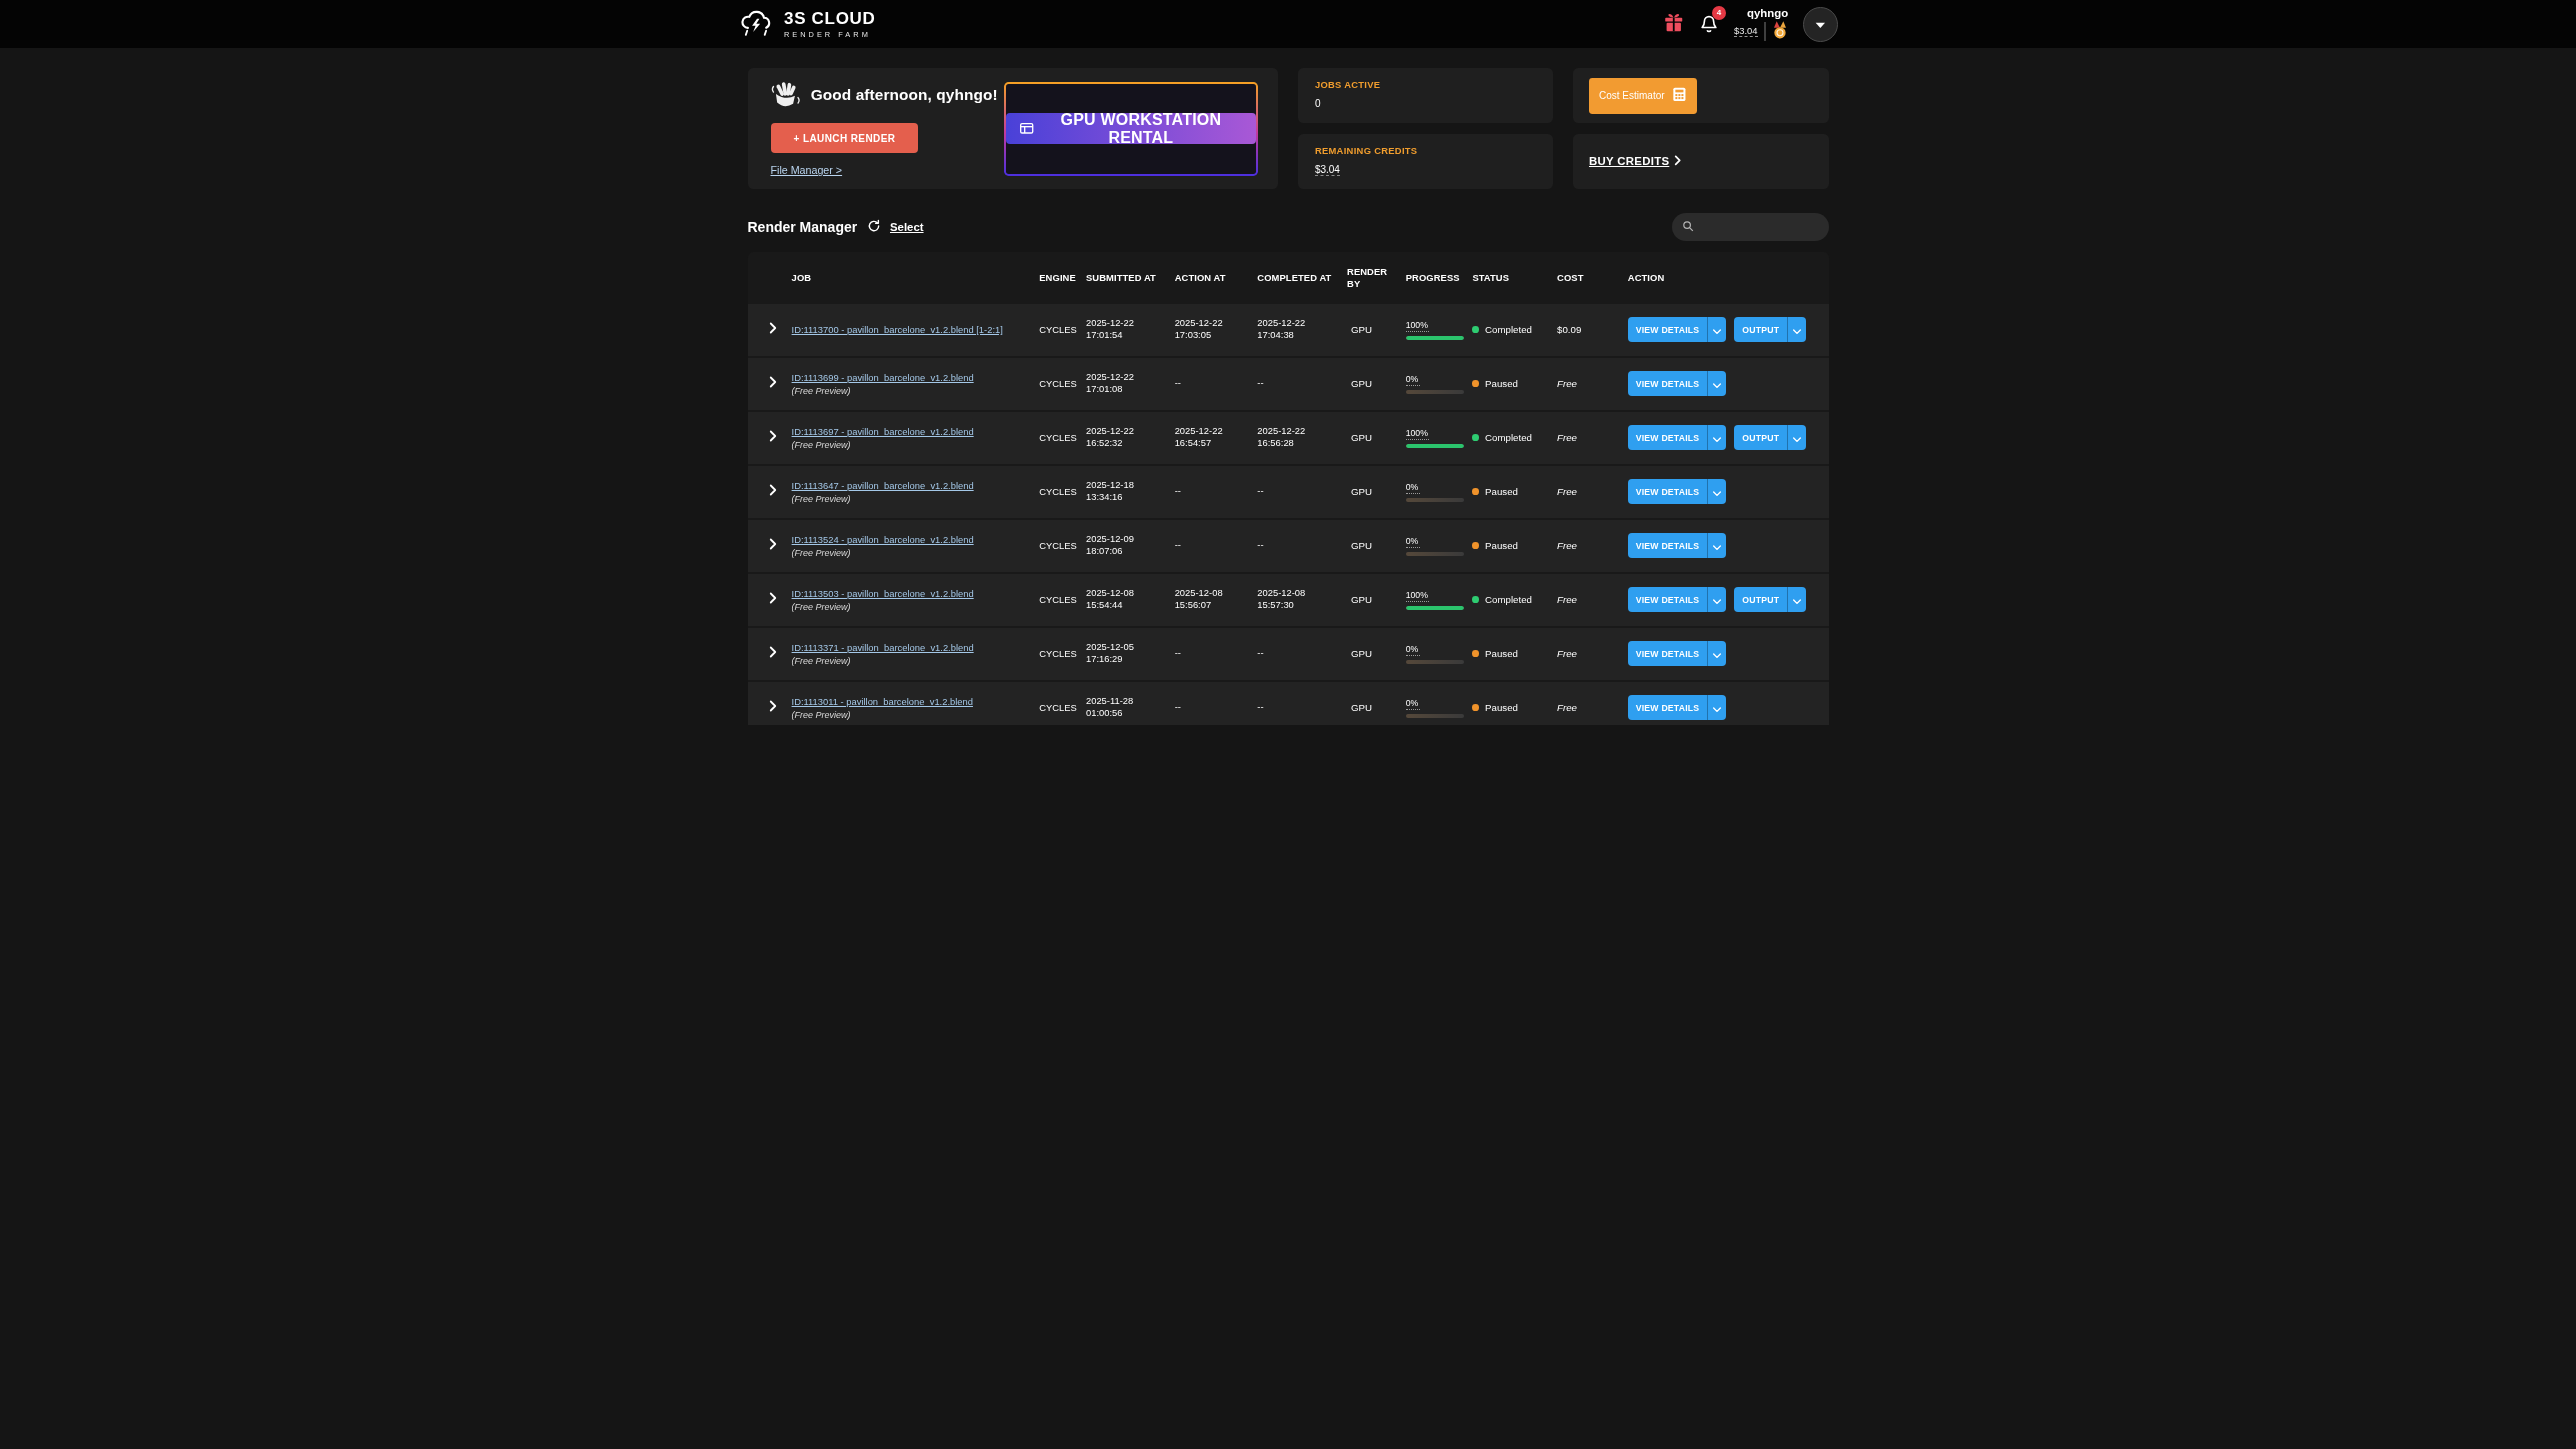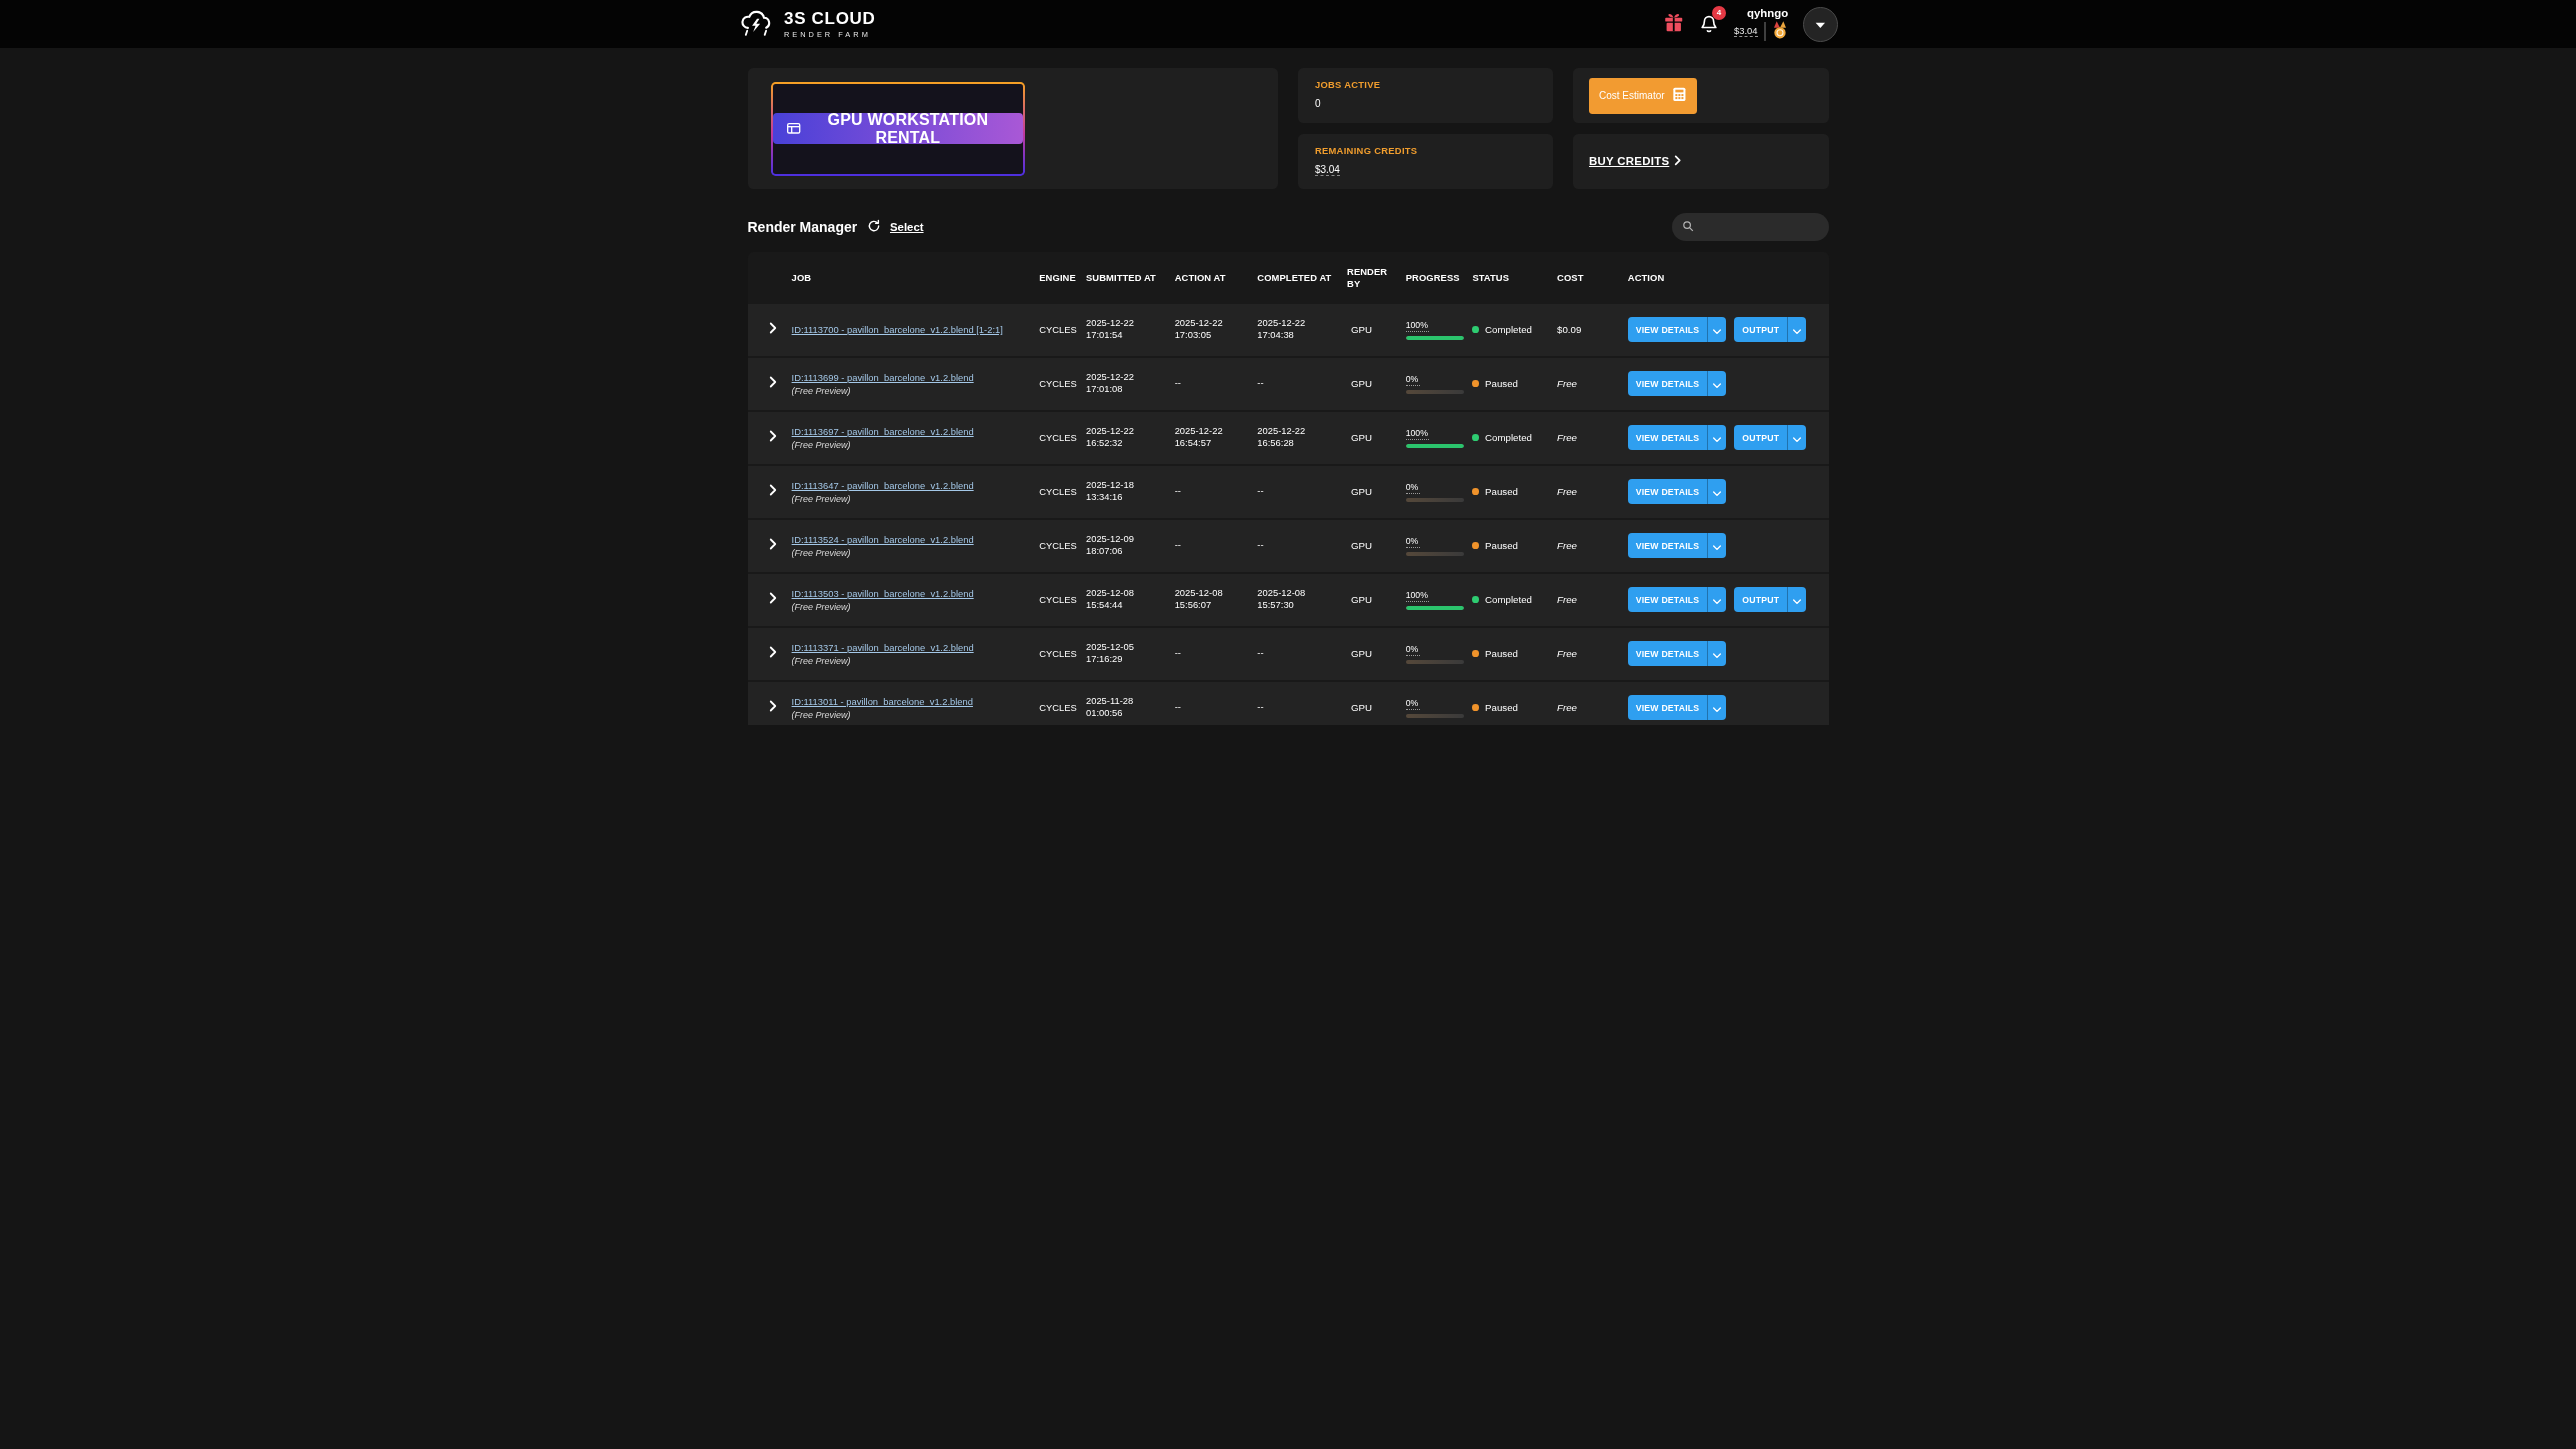--- a/index.html
+++ b/index.html
@@ -147,20 +147,42 @@
         </span>
       </button>
     </div>
   </div>
 </header>
 
 <main class="container">
 
   <section class="cards-row">
     <div class="card welcome-card">
+      <div class="welcome-left">
+        <div class="greeting-row">
+          <span>
+            <svg width="29.5" height="27" viewBox="0 0 48 44">
+              <g fill="#efefef">
+                <rect x="12" y="5" width="6" height="20" rx="3" transform="rotate(-26 15 15)"></rect>
+                <rect x="19" y="2" width="6" height="22" rx="3" transform="rotate(-10 22 13)"></rect>
+                <rect x="26" y="3" width="6" height="21" rx="3" transform="rotate(8 29 13)"></rect>
+                <rect x="32" y="7" width="6" height="17" rx="3" transform="rotate(24 35 15)"></rect>
+                <path d="M8 21 q16 11 31 3 l-3 13 q-14 9-26-2 z"></path>
+              </g>
+              <g stroke="#efefef" stroke-width="2.2" fill="none" stroke-linecap="round">
+                <path d="M4 9 q-3.5 4.5 0 9"></path>
+                <path d="M44 27 q3.5 4.5 0 9"></path>
+              </g>
+            </svg>
+          </span>
+          <h2 class="greeting">Good afternoon, qyhngo!</h2>
+        </div>
+        <button class="launch-btn">+ LAUNCH RENDER</button>
+        <a class="file-manager">File Manager &gt;</a>
+      </div>
       <div class="gpu-box">
         <div class="gpu-box-inner">
           <button class="gpu-btn">
             <span>
               <svg width="13.4" height="10.7" viewBox="0 0 20 16" fill="none" stroke="#fff" stroke-width="2">
                 <rect x="1" y="1" width="18" height="14" rx="2"></rect>
                 <line x1="1" y1="5.5" x2="19" y2="5.5"></line>
                 <line x1="7" y1="5.5" x2="7" y2="15"></line>
               </svg>
             </span>

